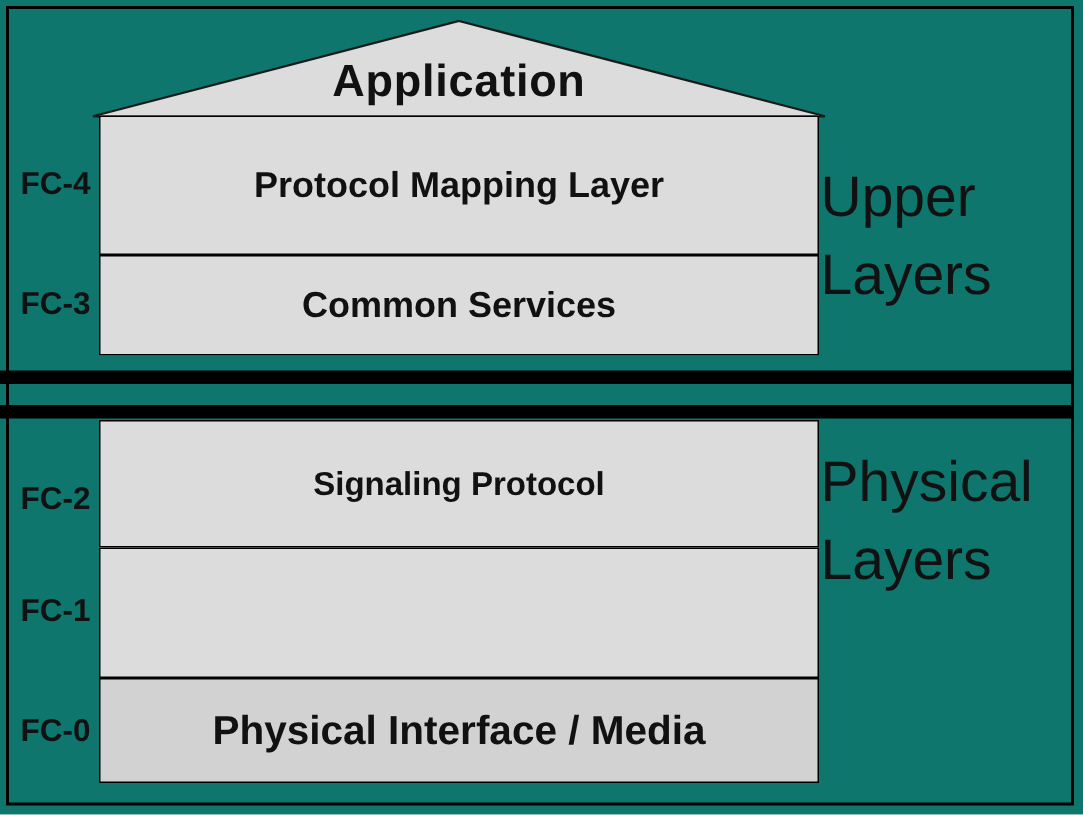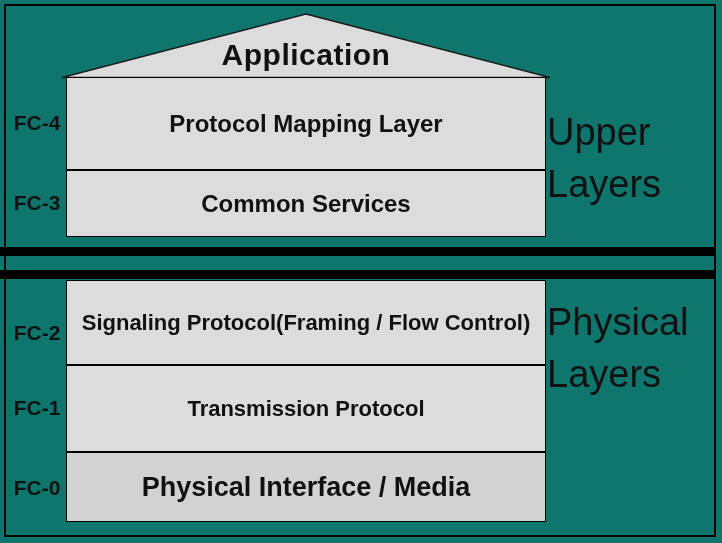--- a/index.html
+++ b/index.html
@@ -123,25 +123,23 @@
 
   <div class="layer-box box-fc3" style="background-color: rgb(220, 220, 220);">
     <div class="t24">Common Services</div>
   </div>
 
   <div class="divider-bar bar-top" style="background-color: rgb(0, 0, 0);"></div>
   <div class="divider-bar bar-bottom" style="background-color: rgb(0, 0, 0);"></div>
 
   <div class="layer-box box-fc2" style="background-color: rgb(220, 220, 220);">
     <div class="t22">Signaling Protocol</div>
-    <div class="t22">(Framing / Flow Control)</div>
   </div>
 
   <div class="layer-box box-fc1" style="background-color: rgb(220, 220, 220);">
-    <div class="t22">Transmission Protocol</div>
   </div>
 
   <div class="layer-box box-fc0" style="background-color: rgb(210, 210, 210);">
     <div class="t27">Physical Interface / Media</div>
   </div>
 
   <div class="fc-code code-fc4">FC-4</div>
   <div class="fc-code code-fc3">FC-3</div>
   <div class="fc-code code-fc2">FC-2</div>
   <div class="fc-code code-fc1">FC-1</div>

